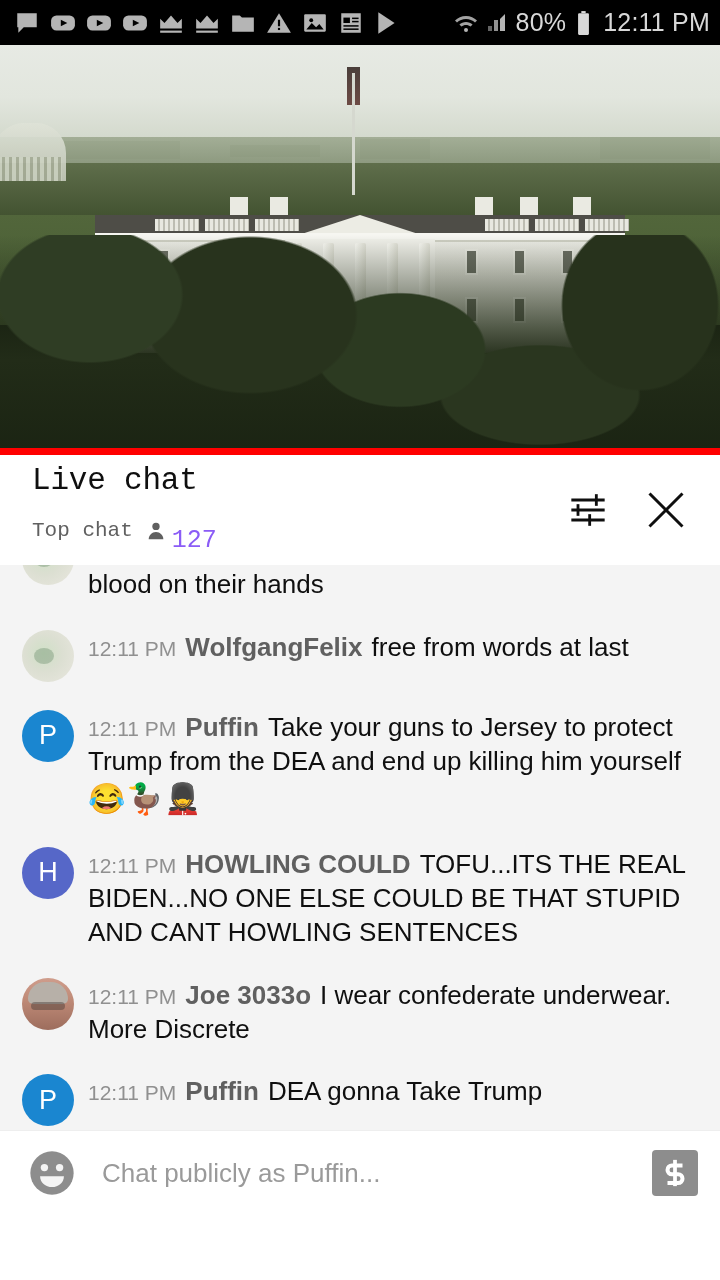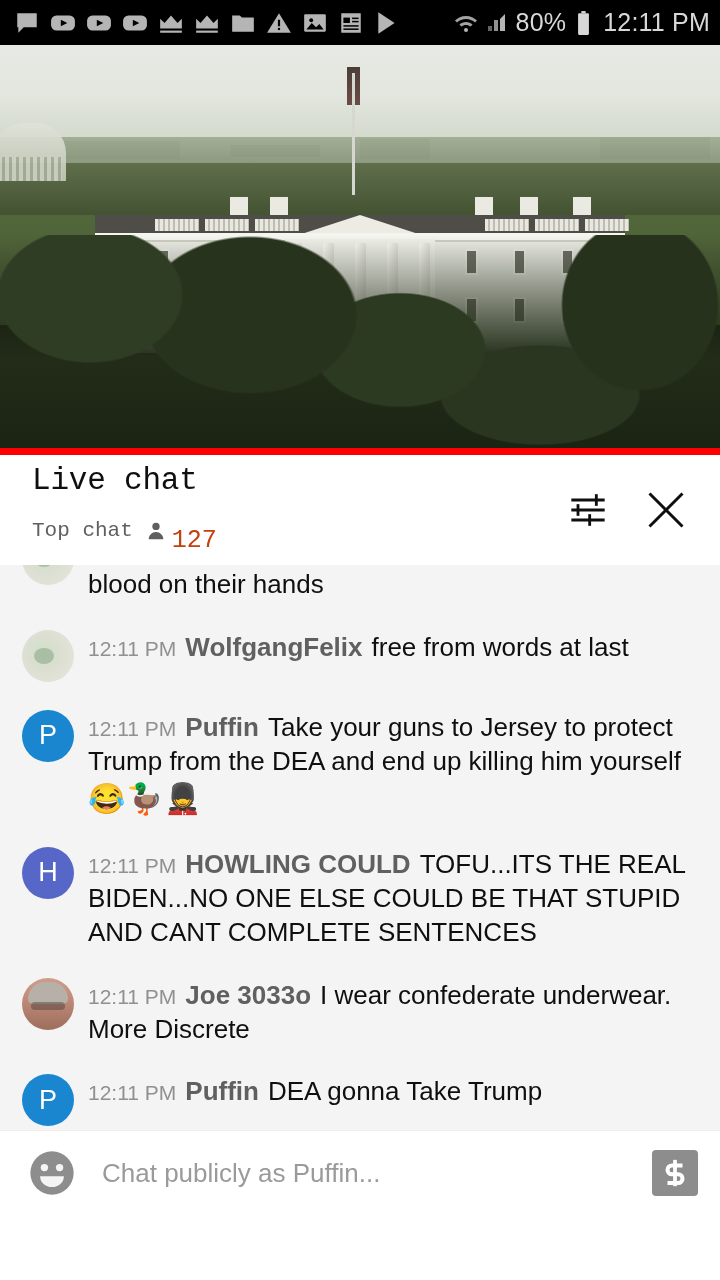--- a/index.html
+++ b/index.html
@@ -137,21 +137,21 @@
   .chat-header{
     height:110px; width:720px; background:#ffffff;
     display:flex; align-items:center; padding:0 22px 0 32px;font-family:Liberation Mono, monospace;
   }
   .ch-left{ flex:1; display:flex; flex-direction:column; justify-content:center; }
   .ch-title{ font-size:31px; color:#0f0f0f; line-height:1.05; letter-spacing:-.2px; }
   .ch-sub{ display:flex; align-items:center; margin-top:9px; gap:12px; }
   .ch-subtext{ font-size:21px; color:#606060; }
   .ch-viewers{ display:flex; align-items:center; gap:5px; }
   .person-icon{ width:22px; height:22px; fill:#606060; display:block; }
-  .ch-count{ font-size:25px; color:#c2410c;margin-top:20px; }
+  .ch-count{ font-size:25px; color:#8b5cf6;margin-top:20px; }
   .ch-actions{ display:flex; align-items:center; gap:36px; padding-right:10px; }
   .tune-icon{ width:40px; height:40px; display:block; }
   .close-icon{ width:44px; height:44px; display:block; }
 
   
   .messages{
     position:relative; width:720px; height:650px;
     background:#f4f4f4; overflow:hidden;
   }
   .msg{
@@ -432,21 +432,21 @@
     <div class="msg-body">
       <span class="ts">12:11 PM</span><span class="author">Puffin</span><span>Take your guns to Jersey to protect Trump from the DEA and end up killing him yourself </span><span class="emoji">😂🦆💂</span>
     </div>
   </div>
 
   <div class="msg">
     <div class="avatar" style="background:#5667c8;">
       <span>H</span>
     </div>
     <div class="msg-body">
-      <span class="ts">12:11 PM</span><span class="author">HOWLING COULD</span><span>TOFU...ITS THE REAL BIDEN...NO ONE ELSE COULD BE THAT STUPID AND CANT COMPLETE SENTENCES</span>
+      <span class="ts">12:11 PM</span><span class="author">HOWLING COULD</span><span>TOFU...ITS THE REAL BIDEN...NO ONE ELSE COULD BE THAT STUPID AND CANT HOWLING SENTENCES</span>
     </div>
   </div>
 
   <div class="msg">
     <div class="avatar av-photo-man"></div>
     <div class="msg-body">
       <span class="ts">12:11 PM</span><span class="author">Joe 3033o</span><span>I wear confederate underwear. More Discrete</span>
     </div>
   </div>
 

